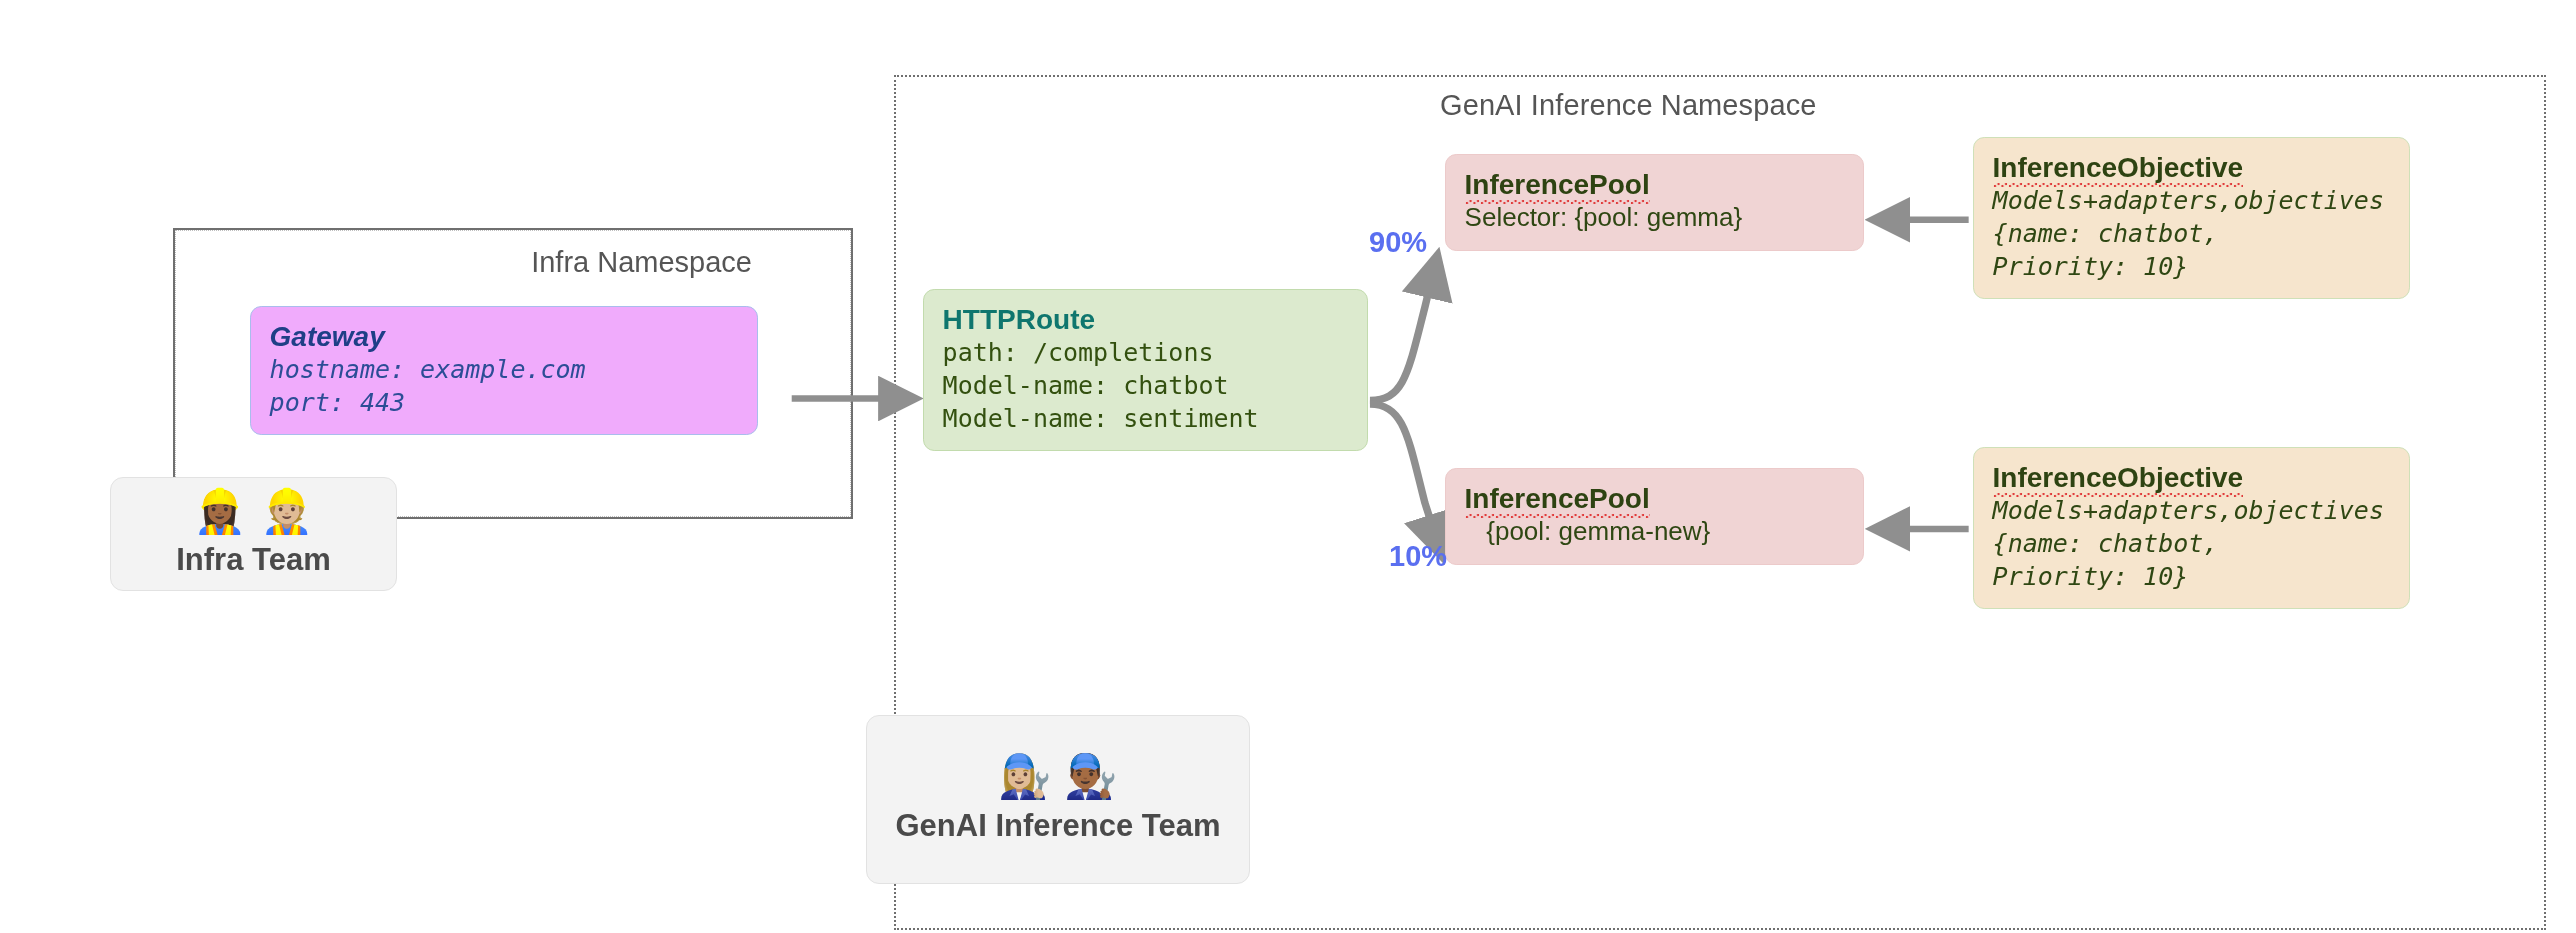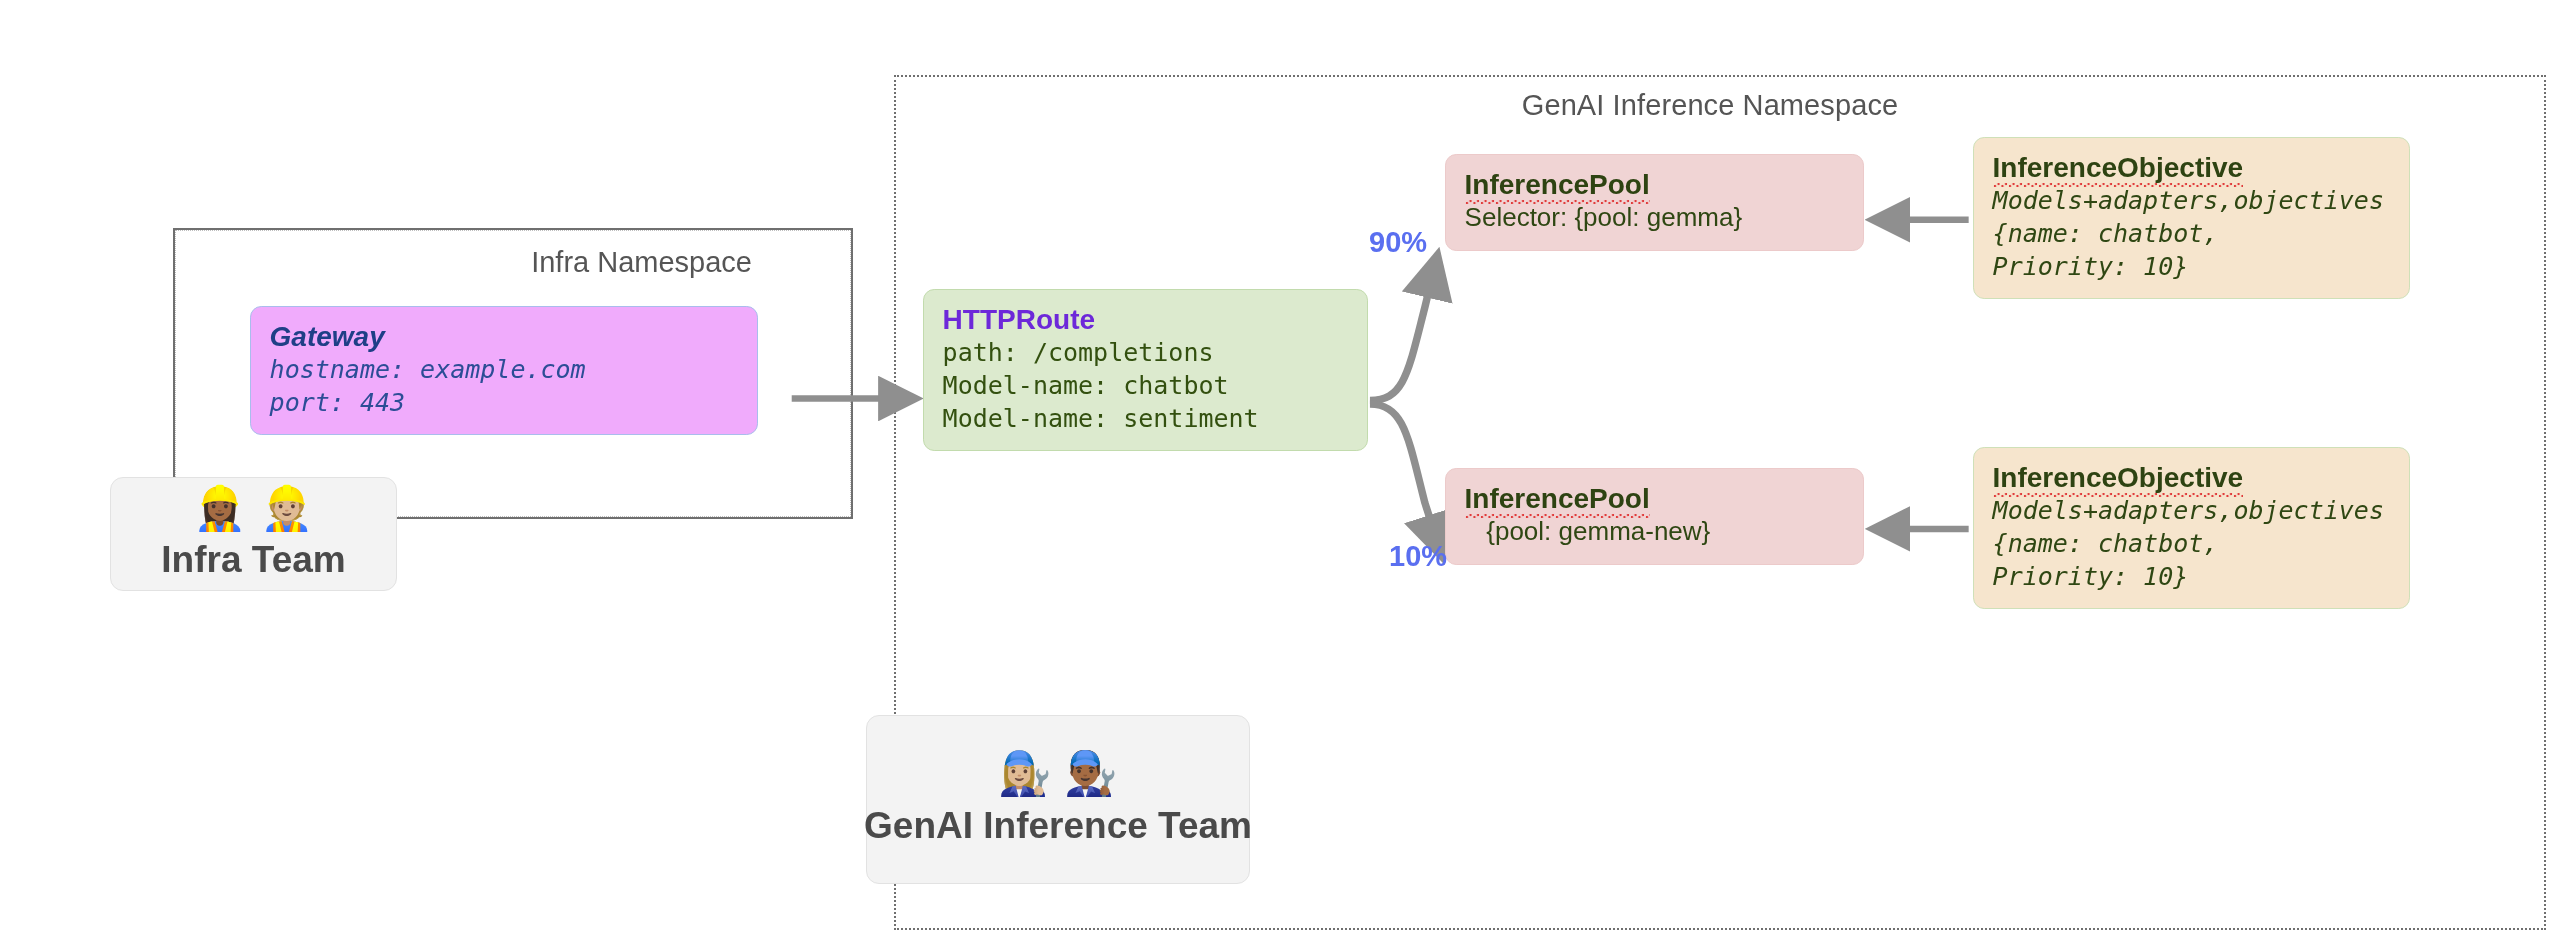--- a/index.html
+++ b/index.html
@@ -27,21 +27,21 @@
     width: 1652px;
     height: 855px;
     border: 2.8px dotted #6f6f6f;
     box-sizing: border-box;
   }
   .ns-genai-title {
     position: absolute;
     left: 1440px;
     top: 89px;
     width: 540px;
-    text-align: center;
+    text-align: left;
     font-size: 29px;
     color: #555555;
     letter-spacing: 0.1px;
     white-space: nowrap;
   }
 
   .ns-infra {
     position: absolute;
     left: 173px;
     top: 228px;
@@ -128,21 +128,21 @@
   #gateway-node .body-line { color: #2c4d96; }
 
   
   #httproute-node {
     left: 923px;
     top: 289px;
     width: 445px;
     background: #dceace;
     border: 1.9px solid #c2dbad;
   }
-  #httproute-node .title { color: #6d28d9; }
+  #httproute-node .title { color: #0f766e; }
   #httproute-node .body-line { color: #33500f; }
 
   
   .pool-node {
     background: #f0d4d4;
     border: 0.9px solid #eccaca;
     width: 419px;
   }
   .pool-node .title { color: #2e4312; }
   .pool-node .body-line-sans { color: #2f4713; }
@@ -173,21 +173,21 @@
     box-sizing: border-box;
   }
   .team-emojis {
     font-size: 43px;
     line-height: 1;
     letter-spacing: 13px;
     padding-left: 13px;
     margin-bottom: 9.3px;
   }
   .team-label {
-    font-size: 37px;
+    font-size: 31px;
     font-weight: bold;
     color: #4a4a4a;
     white-space: nowrap;
   }
   #team-infra {
     left: 110px;
     top: 477px;
     width: 287px;
     height: 114px;
   }

